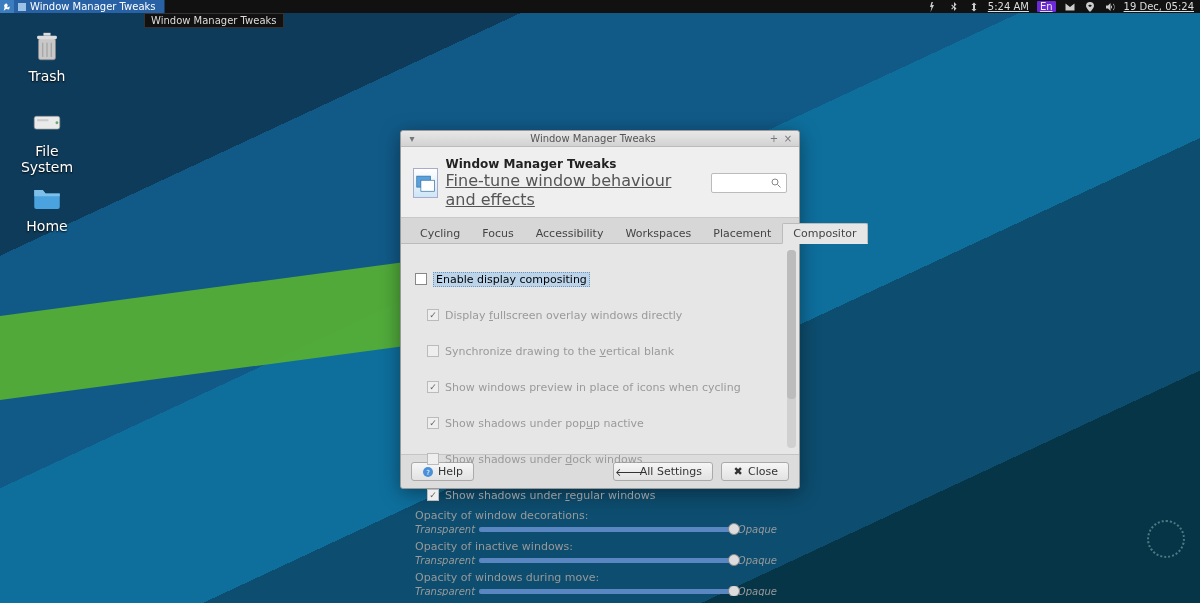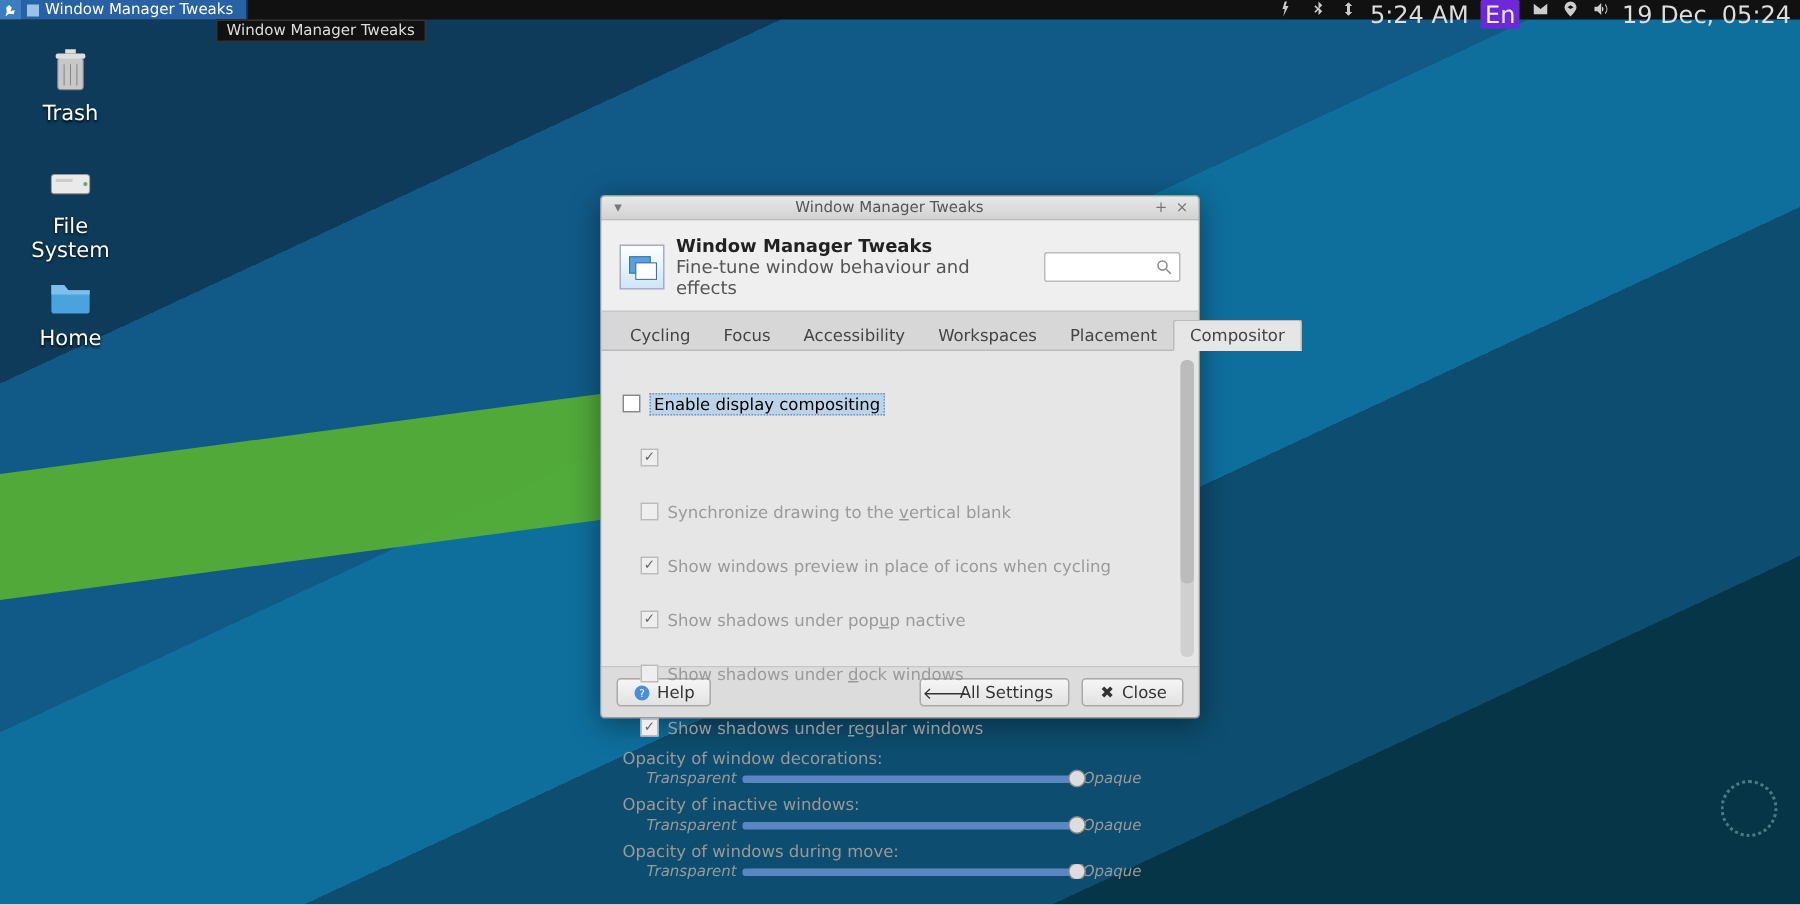--- a/index.html
+++ b/index.html
@@ -29,21 +29,21 @@
   .task-btn {
     height: 13px; display: flex; align-items: center; gap: 4px;
     background: #2962a4; padding: 0 8px 0 4px; color: #fff; font-size: 10px;
     border-right: 1px solid rgba(0,0,0,.4);
   }
   .task-btn .icon-sq { width: 8px; height: 8px; background: #9cc2e6; }
   .tooltip {
     position: absolute; left: 144px; top: 13px; background: #111; color: #ddd;
     padding: 1px 6px; font-size: 10px; border: 1px solid #333;
   }
-  .panel-right { margin-left: auto; display: flex; align-items: flex-start; gap: 8px; padding-right: 6px; height: 100%; font-size: 16px; }
+  .panel-right { margin-left: auto; display: flex; align-items: center; gap: 8px; padding-right: 6px; height: 100%; font-size: 10px; text-decoration: underline; }
   .tray-icon { width: 12px; height: 12px; color: #ccc; display: inline-flex; align-items: center; justify-content: center; }
   .tray-icon svg { width: 12px; height: 12px; }
   .tray-text { color: #ddd; }
   .lang-box { background: #6d28d9; color: #eee; padding: 0 3px; border-radius: 1px; }
   
   .launcher { position: absolute; width: 70px; text-align: center; color: #fff; }
   .launcher .db { width: 34px; height: 34px; margin: 0 auto 4px; }
   .launcher .lbl { font-size: 14px; text-shadow: 0 1px 2px #000; }
   .trash-ico svg, .drive-ico svg, .folder-ico svg { width: 34px; height: 34px; }
   
@@ -67,21 +67,21 @@
   .hdr {
     display: flex; align-items: center; gap: 8px; padding: 10px 12px 8px;
     background: #efefef; border-bottom: 1px solid #c8c8c8;
   }
   .hdr-icon {
     width: 30px; height: 30px; background: linear-gradient(#fff,#cde6f7);
     border: 1px solid #aac; display: flex; align-items: center; justify-content: center;
   }
   .hdr-icon svg { width: 22px; height: 22px; }
   .hdr-text .h1 { font-weight: bold; font-size: 12px; color: #222; }
-  .hdr-text .h2 { font-size: 12px; color: #555; }
+  .hdr-text .h2 { font-size: 16px; color: #555; text-decoration: underline; }
   .hdr-search {
     margin-left: auto; width: 92px; height: 20px; background: #fff;
     border: 1px solid #bbb; border-radius: 2px; display: flex; align-items: center; justify-content: flex-end; padding: 0 4px;
   }
   .hdr-search svg { width: 12px; height: 12px; color: #888; }
   
   .tabs { display: flex; padding: 4px 8px 0; background: #d7d7d7; border-bottom: 1px solid #bbb; gap: 0; }
   .tab {
     padding: 3px 10px; font-size: 11px; color: #444;
     border: 1px solid transparent; border-bottom: none;
@@ -101,21 +101,21 @@
   .chk-row { display: flex; align-items: center; gap: 6px; height: 18px; font-size: 11px; margin-top: 18px; }
   .chk-row.disabled { color: #9a9a9a; }
   .chk-row.disabled.indent { padding-left: 12px; }
   .chk-box { width: 12px; height: 12px; border: 1px solid #888; background: #fff; flex-shrink: 0; display:flex; align-items:center; justify-content:center; font-size:9px; color:#666;}
   .chk-row.disabled .chk-box { border-color: #bbb; background: #eee; }
   .chk-row .u { text-decoration: underline; }
   .chk-row.top .lbl { background: #bcd4ea; padding: 0 2px; border: 1px dotted #7095bb; }
   .sect-lbl { font-size: 11px; color: #999; margin-top: 5px; }
   .slider-row {
     display: flex; align-items: center; gap: 4px; font-size: 10px;
-    font-style: italic; color: #9a9a9a; margin: 2px 16px 4px; padding-right: 14px;
+    font-style: italic; color: #9a9a9a; margin: 2px 0 4px; padding-right: 14px;
   }
   .slider-row .track {
     flex: 1; height: 5px; background: #5a87c2; border-radius: 2px; position: relative;
   }
   .slider-row .thumb { position: absolute; right: -6px; top: -4px; width: 12px; height: 12px; background: #ddd; border: 1px solid #888; border-radius: 50%; }
   
   .footer {
     display: flex; align-items: center; padding: 7px 10px; gap: 8px;
     background: #dcdcdc; border-top: 1px solid #c5c5c5;
     border-radius: 0 0 3px 3px;
@@ -254,20 +254,21 @@
       <div class="scroll-track">
           <div class="scroll-thumb"></div>
         </div>
 
       <div class="chk-row top">
         <span class="chk-box"></span>
         <span class="lbl">Enable display compositing</span>
       </div>
       <div class="chk-row disabled indent">
         <span class="chk-box">✓</span>
+        <span><span>Display </span><span class="u">f</span><span>ullscreen overlay windows directly</span></span>
       </div>
       <div class="chk-row disabled indent">
         <span class="chk-box"></span>
         <span><span>Synchronize drawing to the </span><span class="u">v</span><span>ertical blank</span></span>
       </div>
       <div class="chk-row disabled indent">
         <span class="chk-box">✓</span>
         <span>Show windows preview in place of icons when cycling</span>
       </div>
       <div class="chk-row disabled indent">

